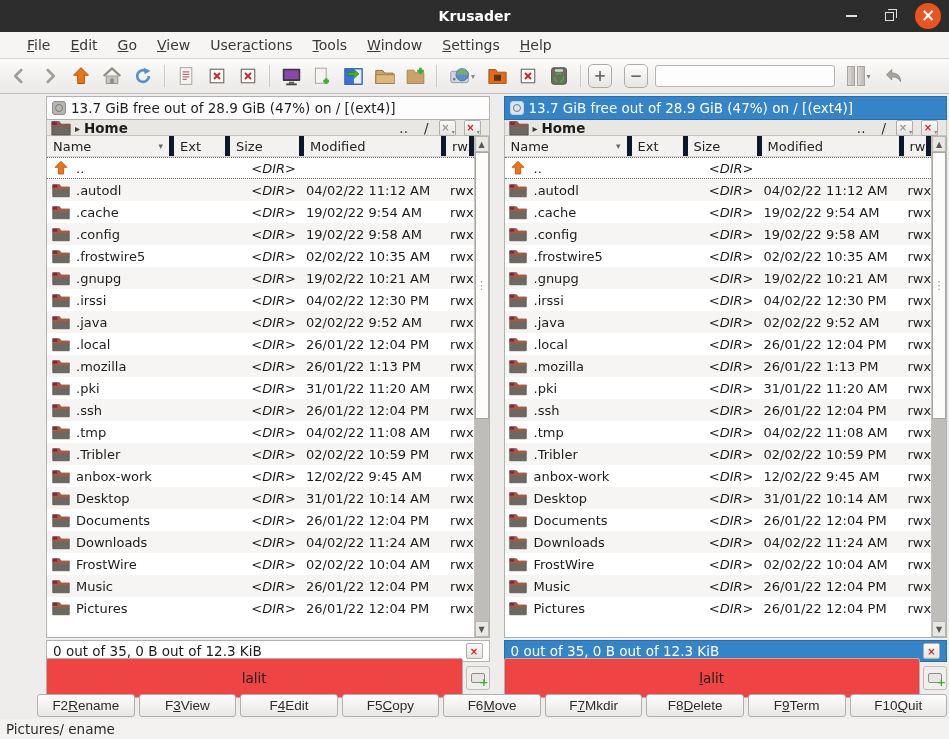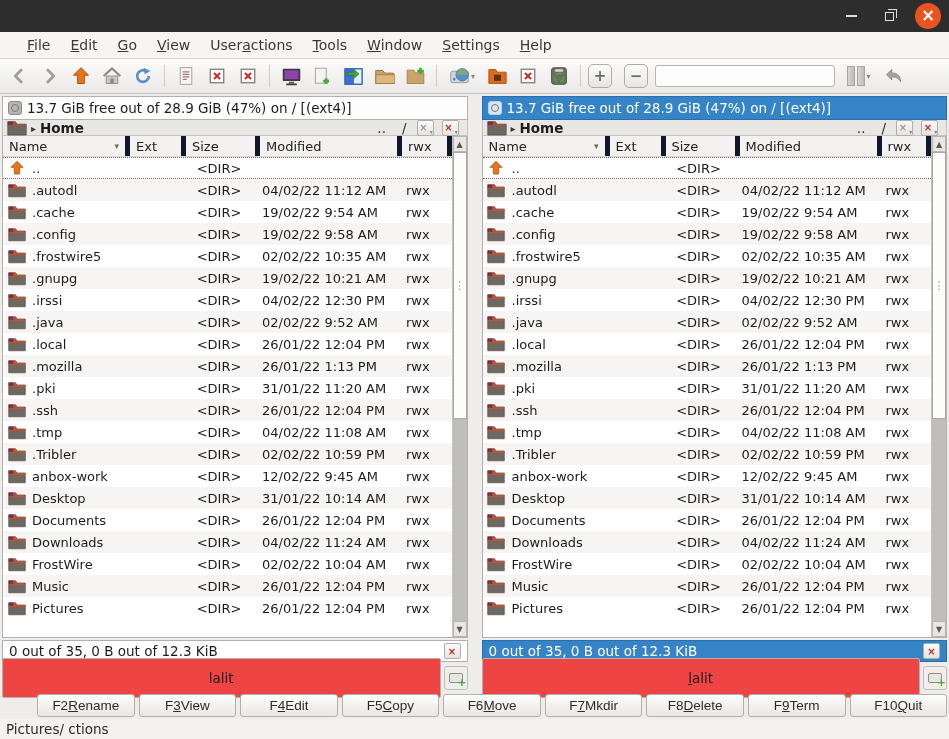--- a/index.html
+++ b/index.html
@@ -28,21 +28,21 @@
   .toolbar { height:35px; background:linear-gradient(#fbfbfa,#ebe9e7); border-bottom:1px solid #c5c2be; display:flex; align-items:center; padding:0 5px; gap:3px; flex:0 0 auto; }
   .tbtn { width:28px; height:28px; display:flex; align-items:center; justify-content:center; border-radius:3px; position:relative; }
   .tsep { width:1px; height:22px; background:#cfccc8; margin:0 4px; }
   .caret { font-size:8px; color:#8a8781; margin-left:1px; }
   .tb-input { width:180px; height:22px; border:1px solid #b7b4b0; border-radius:3px; background:#fdfdfd; margin:0 4px; font-size:13px; padding:0 5px; }
   .sqbtn { width:24px; height:24px; border:1px solid #aeaba7; border-radius:5px; background:linear-gradient(#fdfdfd,#e7e5e2); display:flex; align-items:center; justify-content:center; color:#6d6a66; font-size:15px; font-weight:bold; }
   .splitbars { display:flex; gap:2px; }
   .splitbars i { width:8px; height:20px; background:linear-gradient(90deg,#d9d7d4,#bfbcb8); border:1px solid #a9a6a2; display:block; }
 
   
-  .main { flex:1 1 auto; display:flex; gap:14px; padding:2px 2px 0 2px; min-height:0; }
+  .main { flex:1 1 auto; display:flex; gap:14px; padding:2px 2px 0 2px; min-height:0;margin-left:44px; }
   .panel { flex:1 1 0; display:flex; flex-direction:column; min-width:0; }
 
   .mediabar { height:24px; border:1px solid #b4b1ac; background:#fdfdfd; display:flex; align-items:center; gap:5px; padding:0 5px; font-size:13.5px; flex:0 0 auto; }
   .mediabar.active { background:#3584c8; border-color:#2a6da8; color:#fff; }
   .disk-ico { width:14px; height:14px; border-radius:3px; background:#b9b6b2; border:1px solid #8d8a85; position:relative; flex:0 0 auto; }
   .disk-ico::before { content:""; position:absolute; inset:2px; border-radius:50%; border:1.5px solid #7a7772; }
   .mediabar.active .disk-ico { background:#d8e6f2; border-color:#bcd2e6; }
 
   .tabbar { height:16px; background:#e9e7e4; border:1px solid #c6c3bf; border-top:none; display:flex; align-items:center; padding:0 4px; gap:4px; flex:0 0 auto; }
   .tab-home { display:flex; align-items:center; gap:4px; font-weight:bold; font-size:13.5px; }
@@ -59,21 +59,21 @@
 
   .colheads { height:21px; display:grid; grid-template-columns:127px 56px 74px 142px 1fr; background:#f3f2f1; border-bottom:1px solid #d8d5d2; flex:0 0 auto; }
   .colhead { display:flex; align-items:center; padding:0 6px; border-right:5px solid #0f172a; font-size:13px; color:#222; overflow:hidden; }
   .colhead .sort { margin-left:auto; font-size:9px; color:#6d6a66; }
 
   .filelist { flex:1 1 auto; overflow:hidden; }
   .frow { height:22px; display:grid; grid-template-columns:127px 56px 74px 142px 1fr; align-items:center; background:#fff; }
   .frow.alt { background:#f6f5f4; }
   .frow.up { border-top:1px dotted #6b6964; border-bottom:1px dotted #6b6964; }
   .fname { display:flex; align-items:center; gap:6px; padding-left:4px; overflow:hidden; white-space:nowrap; }
-  .fsize { text-align:center; padding-right:8px; }
+  .fsize { text-align:right; padding-right:8px;font-style:italic; }
   .fmod { padding-left:2px; white-space:nowrap; overflow:hidden; }
   .fperm { padding-left:4px; }
   .fico { width:19px; height:17px; flex:0 0 auto; display:flex; align-items:center; justify-content:center; }
   .frow .ico-up { display:none; } .frow .ico-dir { display:block; }
   .frow.up .ico-up { display:block; }
 
   
   .vscroll { width:15px; flex:0 0 auto; display:flex; flex-direction:column; border-left:1px solid #c6c3bf; background:#bfbdba; }
   .sbtn { height:16px; background:#e9e7e4; border:1px solid #b9b6b2; display:flex; align-items:center; justify-content:center; font-size:8px; color:#5a5854; flex:0 0 auto; }
   .strack { flex:1 1 auto; position:relative; }
@@ -97,20 +97,21 @@
   .fkey u { text-decoration:underline; }
 
   .bottomstatus { flex:0 0 auto; height:20px; background:#f3f2f0; display:flex; align-items:center; padding:0 6px; font-size:13.5px; color:#2c2b29; }
 </style>
 </head>
 <body>
 
 <div class="app">
 
   <div class="titlebar">
+    <div class="title">Krusader</div>
     <div class="wincontrols">
       <div class="winbtn">
           <span class="min-glyph"></span>
         </div>
       <div class="winbtn">
           <span class="max-glyph"></span>
         </div>
       <div class="closebtn"></div>
     </div>
   </div>
@@ -1164,16 +1165,16 @@
       <button class="fkey">F<u>4</u> Edit</button>
       <button class="fkey">F5 <u>C</u>opy</button>
       <button class="fkey">F6 <u>M</u>ove</button>
       <button class="fkey">F<u>7</u> Mkdir</button>
       <button class="fkey">F8 <u>D</u>elete</button>
       <button class="fkey">F<u>9</u> Term</button>
       <button class="fkey">F10 <u>Q</u>uit</button>
     </div>
 
   <div class="bottomstatus">
-    <span>Pictures/ ctions</span>
+    <span>Pictures/ ename</span>
   </div>
 
 </div>
 
 </body></html>

